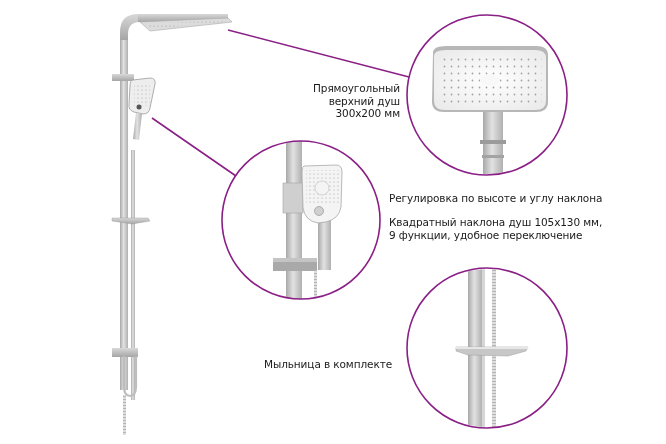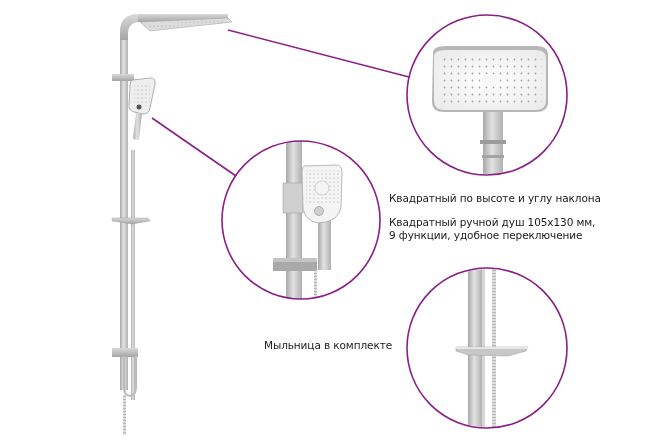--- a/index.html
+++ b/index.html
@@ -119,27 +119,32 @@
 
     <g stroke="#8a1f86" fill="none" stroke-width="1.6">
       <circle cx="487" cy="95" r="80"></circle>
       <line x1="228" y1="30" x2="409" y2="77"></line>
       <circle cx="301" cy="220" r="79"></circle>
       <line x1="152" y1="118" x2="236" y2="176"></line>
       <circle cx="487" cy="348" r="80"></circle>
     </g>
   </svg>
 
+  <div class="label label-right" style="left:290px; top:82px; width:110px;">
+    <div>Прямоугольный</div>
+    <div>верхний душ</div>
+    <div>300x200 мм</div>
+  </div>
 
   <div class="label" style="left:389px; top:192px; width:270px;">
-    <div>Квадратный по высоте и углу наклона</div>
+    <div>Регулировка по высоте и углу наклона</div>
   </div>
 
   <div class="label" style="left:389px; top:216px; width:270px;">
-    <div>Квадратный ручной душ 105x130 мм,</div>
+    <div>Квадратный наклона душ 105x130 мм,</div>
     <div>9 функции, удобное переключение</div>
   </div>
 
-  <div class="label" style="left:264px; top:339px; width:150px;">
+  <div class="label" style="left:264px; top:358px; width:150px;">
     <div>Мыльница в комплекте</div>
   </div>
 
 </div>
 
 </body></html>

